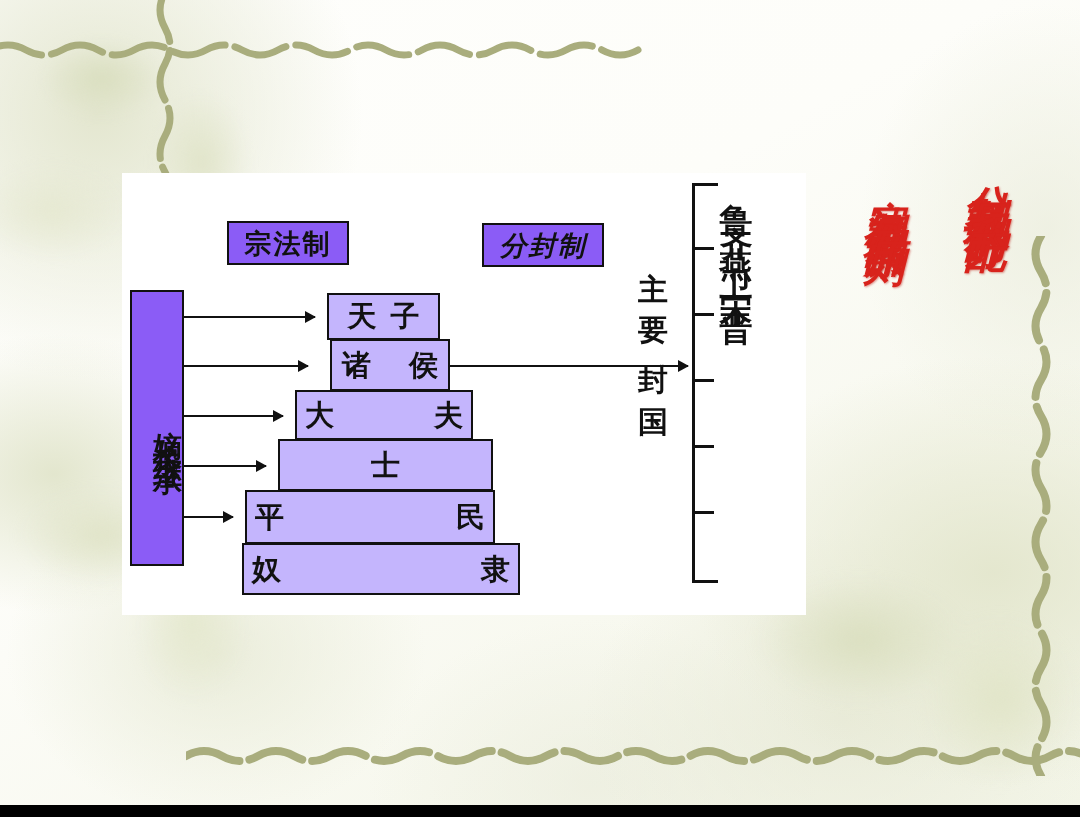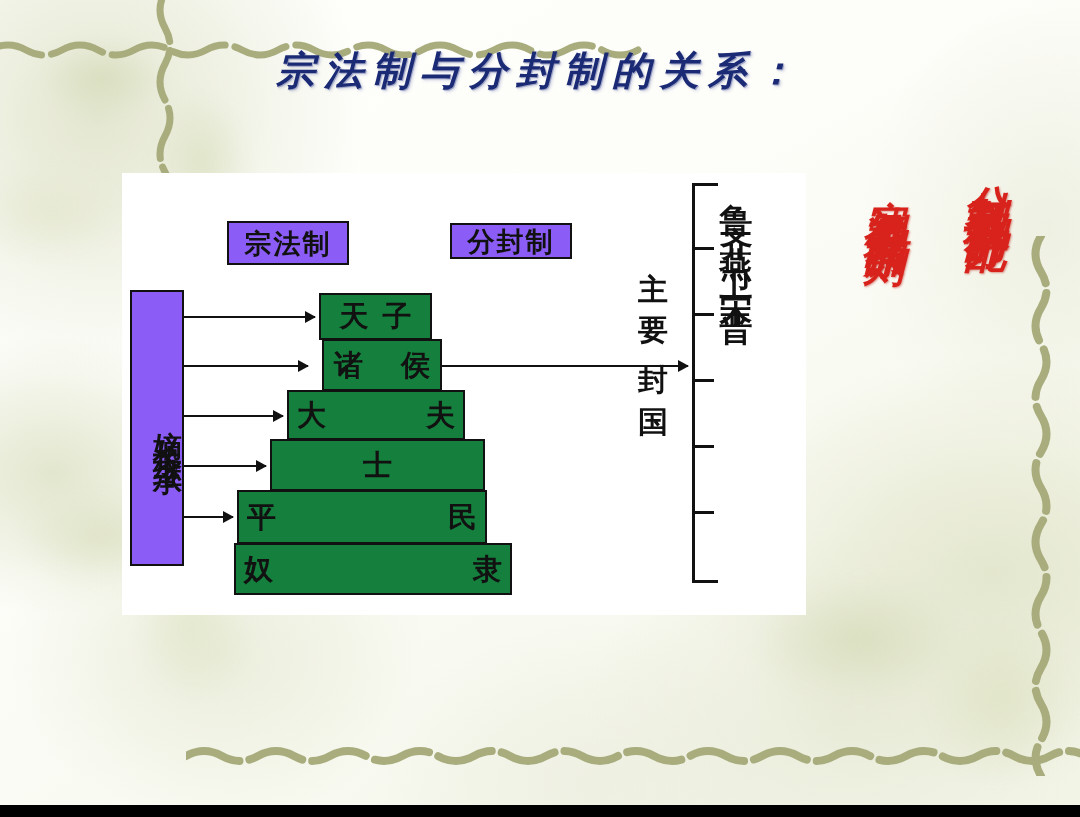--- a/index.html
+++ b/index.html
@@ -87,39 +87,39 @@
     font-family:"DejaVu Sans","Liberation Sans",sans-serif;
     font-weight:700;
     display:flex;align-items:center;justify-content:center;
     letter-spacing:2px;
     line-height:1;
     white-space:nowrap;
   }
 
   
   #box-zongfa{left:105px;top:48px;width:122px;height:44px;font-size:27px;}
-  #box-fenfeng{left:328px;top:50px;width:122px;height:36px;font-size:27px;}
+  #box-fenfeng{left:360px;top:50px;width:122px;height:44px;font-size:27px;font-style:italic;}
 
   
   #box-succession{
     left:8px;top:117px;width:54px;height:276px;
     font-size:29px;
     writing-mode:vertical-rl;
     text-orientation:upright;
     letter-spacing:9px;
     padding-top:4px;
     align-items:flex-start;
   }
 
   
   .tier{
-    position:absolute;border:2px solid #111;background:#15803d;
+    position:absolute;border:2px solid #111;background:#c4b5fd;
     font-family:"DejaVu Sans","Liberation Sans",sans-serif;
     font-weight:700;color:#111;font-size:29px;line-height:1;
-    display:flex;align-items:center;white-space:nowrap;
+    display:flex;align-items:center;white-space:nowrap;margin-left:8px;
   }
   .tier.center{justify-content:center;letter-spacing:14px;text-indent:14px;}
   .tier.spread{justify-content:space-between;padding:0 8px;}
 
   #tier-tianzi  {left:197px;top:120px;width:113px;height:47px;}
   #tier-zhuhou  {left:200px;top:166px;width:120px;height:52px;}
   #tier-dafu    {left:165px;top:217px;width:178px;height:50px;}
   #tier-shi     {left:148px;top:266px;width:215px;height:52px;}
   #tier-pingmin {left:115px;top:317px;width:250px;height:54px;}
   #tier-nuli    {left:112px;top:370px;width:278px;height:52px;}
@@ -198,21 +198,20 @@
   <svg class="wave" id="wave-left-v" viewBox="0 0 26 190" preserveAspectRatio="none">
     <path d="M13,0 q-10,18 0,36 t0,36 t0,36 t0,36 t0,36 t0,36" fill="none" stroke="#a9ad7d" stroke-width="7" stroke-linecap="round" stroke-dasharray="52 9"></path>
   </svg>
   <svg class="wave" id="wave-bottom-h" viewBox="0 0 900 26" preserveAspectRatio="none">
     <path d="M0,14 q18,-10 36,0 t36,0 t36,0 t36,0 t36,0 t36,0 t36,0 t36,0 t36,0 t36,0 t36,0 t36,0 t36,0 t36,0 t36,0 t36,0 t36,0 t36,0 t36,0 t36,0 t36,0 t36,0 t36,0 t36,0 t36,0" fill="none" stroke="#a9ad7d" stroke-width="8" stroke-linecap="round" stroke-dasharray="56 10"></path>
   </svg>
   <svg class="wave" id="wave-right-v" viewBox="0 0 26 540" preserveAspectRatio="none">
     <path d="M13,0 q-11,18 0,36 t0,36 t0,36 t0,36 t0,36 t0,36 t0,36 t0,36 t0,36 t0,36 t0,36 t0,36 t0,36 t0,36 t0,36" fill="none" stroke="#a9ad7d" stroke-width="8" stroke-linecap="round" stroke-dasharray="50 10"></path>
   </svg>
 
-  <div id="title">宗法制与分封制的关系：</div>
 
   <div id="panel">
 
     <div class="dbox" id="box-zongfa">宗法制</div>
     <div class="dbox" id="box-fenfeng">分封制</div>
 
     <div class="dbox" id="box-succession">嫡长子继承</div>
 
     <div class="arrow" id="arrow-tianzi"></div>
     <div class="arrow" id="arrow-zhuhou"></div>

